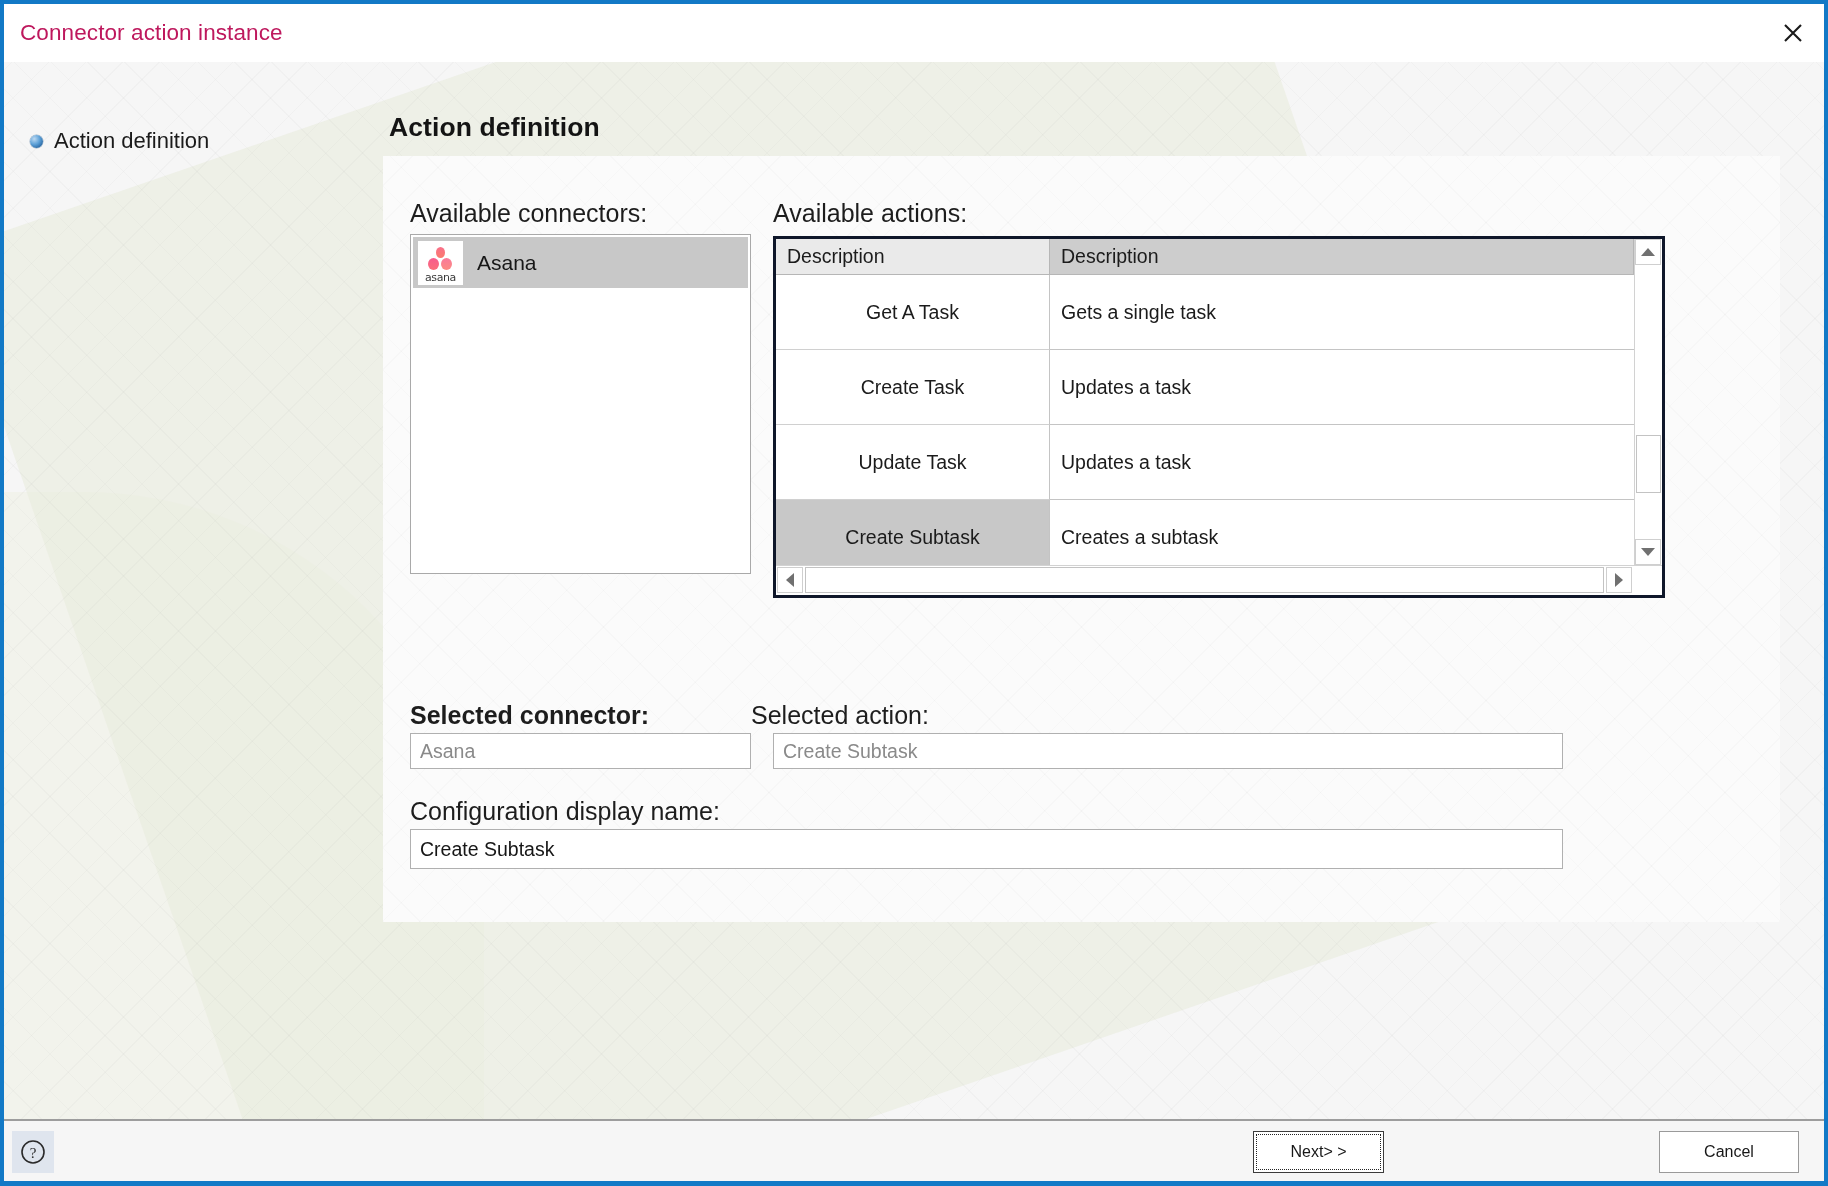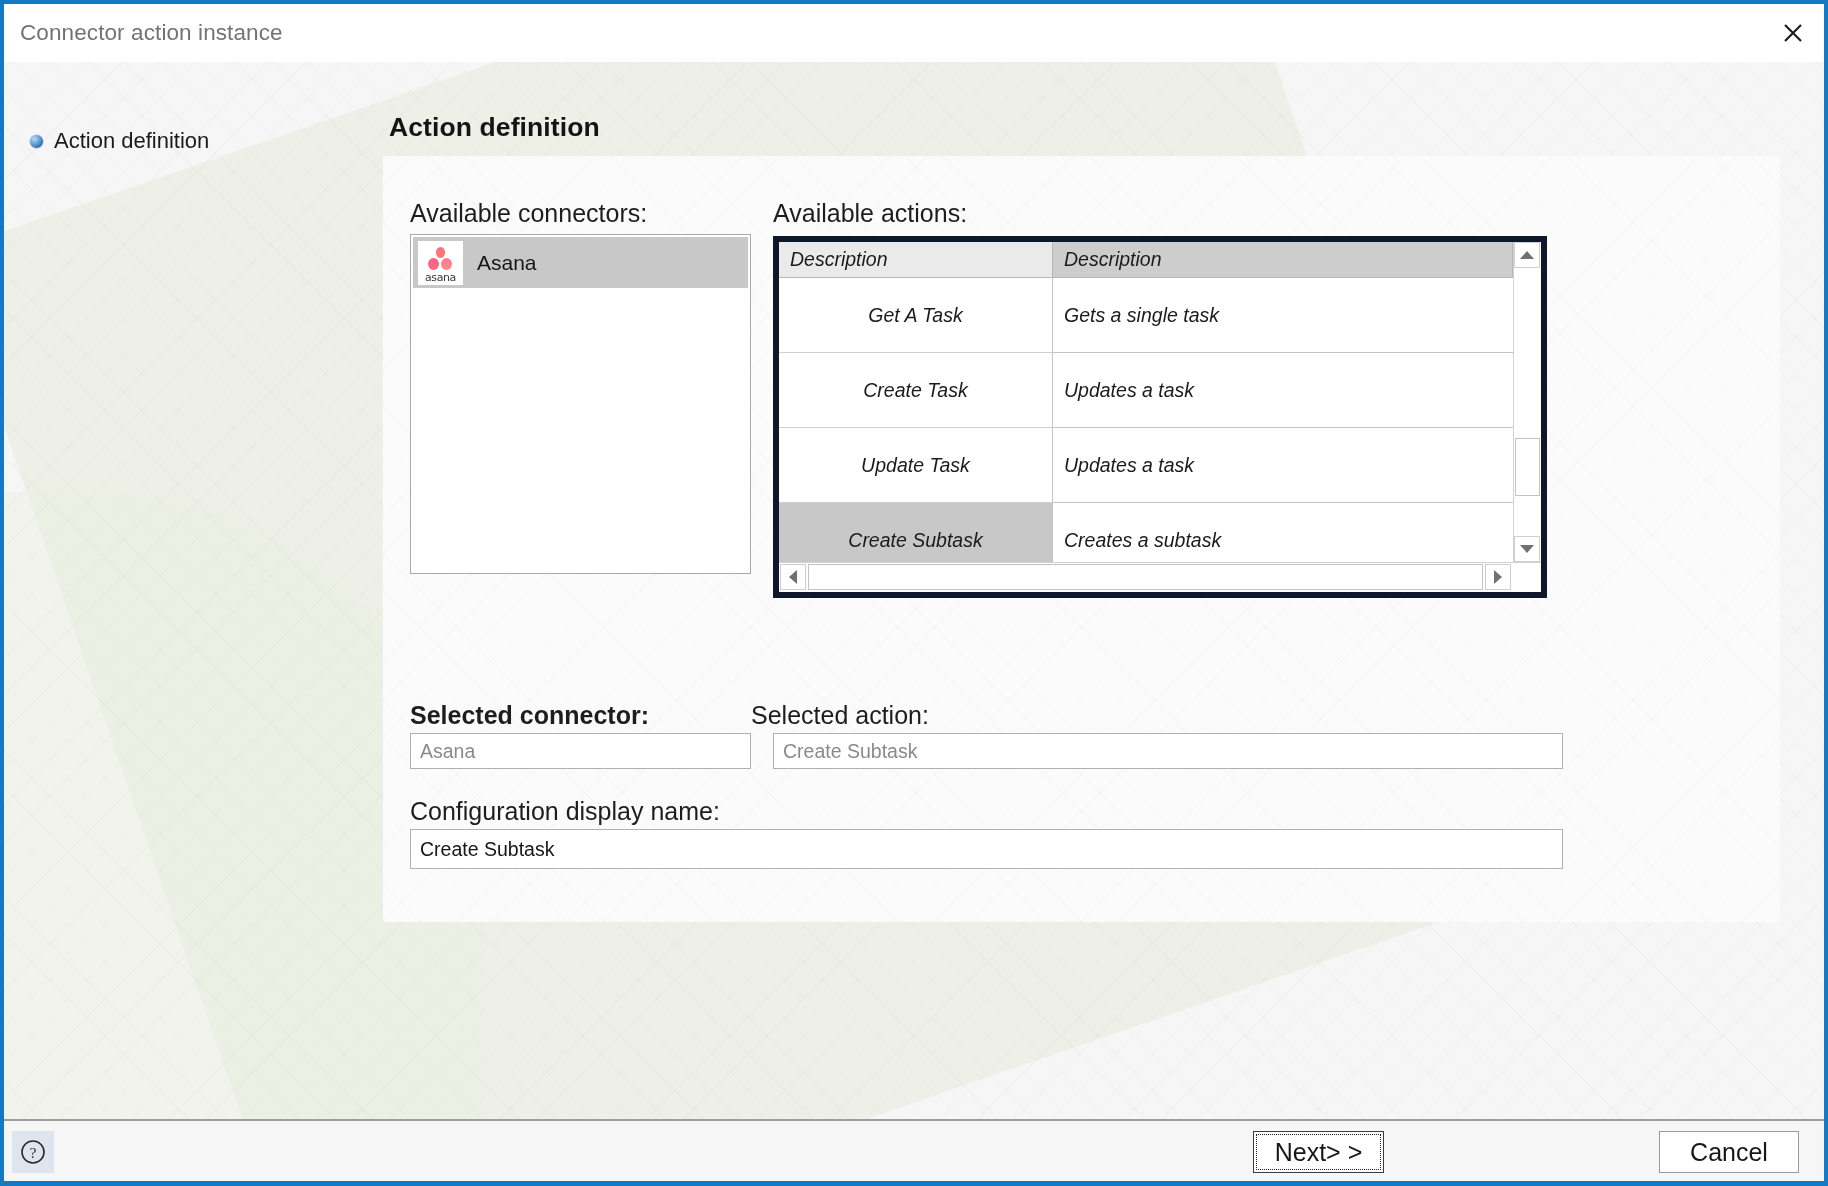--- a/index.html
+++ b/index.html
@@ -40,21 +40,21 @@
     top: 0; left: 0; right: 0;
     height: 58px;
     background: #ffffff;
     display: flex;
     align-items: center;
     z-index: 6;
   }
   #title-text {
     margin-left: 16px;
     font-size: 22.5px;
-    color: #737373;
+    color: #be185d;
     letter-spacing: .1px;
   }
   #close-btn {
     margin-left: auto;
     width: 62px;
     height: 56px;
     display: flex;
     align-items: center;
     justify-content: center;
     cursor: pointer;
@@ -202,27 +202,26 @@
     margin-left: 14px;
     font-size: 21px;
     color: #171717;
   }
 
   
   #actions-label { left: 390px; top: 43px; }
   #actions-grid {
     position: absolute;
     left: 390px; top: 80px;
-    width: 774px; height: 362px;
-    border: 6px solid #0f172a;
+    width: 892px; height: 362px;
+    border: 3px solid #0f172a;
     background: #ffffff;
     display: flex;
     flex-direction: column;
     overflow: hidden;
-    font-style: italic;
   }
   #grid-main { flex: 1 1 auto; display: flex; min-height: 0; }
   #grid-cols { flex: 1 1 auto; min-width: 0; display: flex; flex-direction: column; }
 
   .grid-head {
     display: flex;
     height: 36px;
     flex: 0 0 auto;
   }
   .grid-head .hc {
@@ -351,21 +350,21 @@
     cursor: pointer;
   }
   #help-btn svg { display: block; }
 
   .btn {
     position: absolute;
     height: 42px;
     background: #ffffff;
     border: 1px solid #9a9a9a;
     display: flex; align-items: center; justify-content: center;
-    font-size: 25px;
+    font-size: 16px;
     color: #171717;
     cursor: pointer;
   }
   #next-btn {
     right: 440px; top: 10px; width: 131px;
     border: 1px solid #3c3c3c;
   }
   #next-btn .focus-ring {
     position: absolute;
     inset: 2px;

